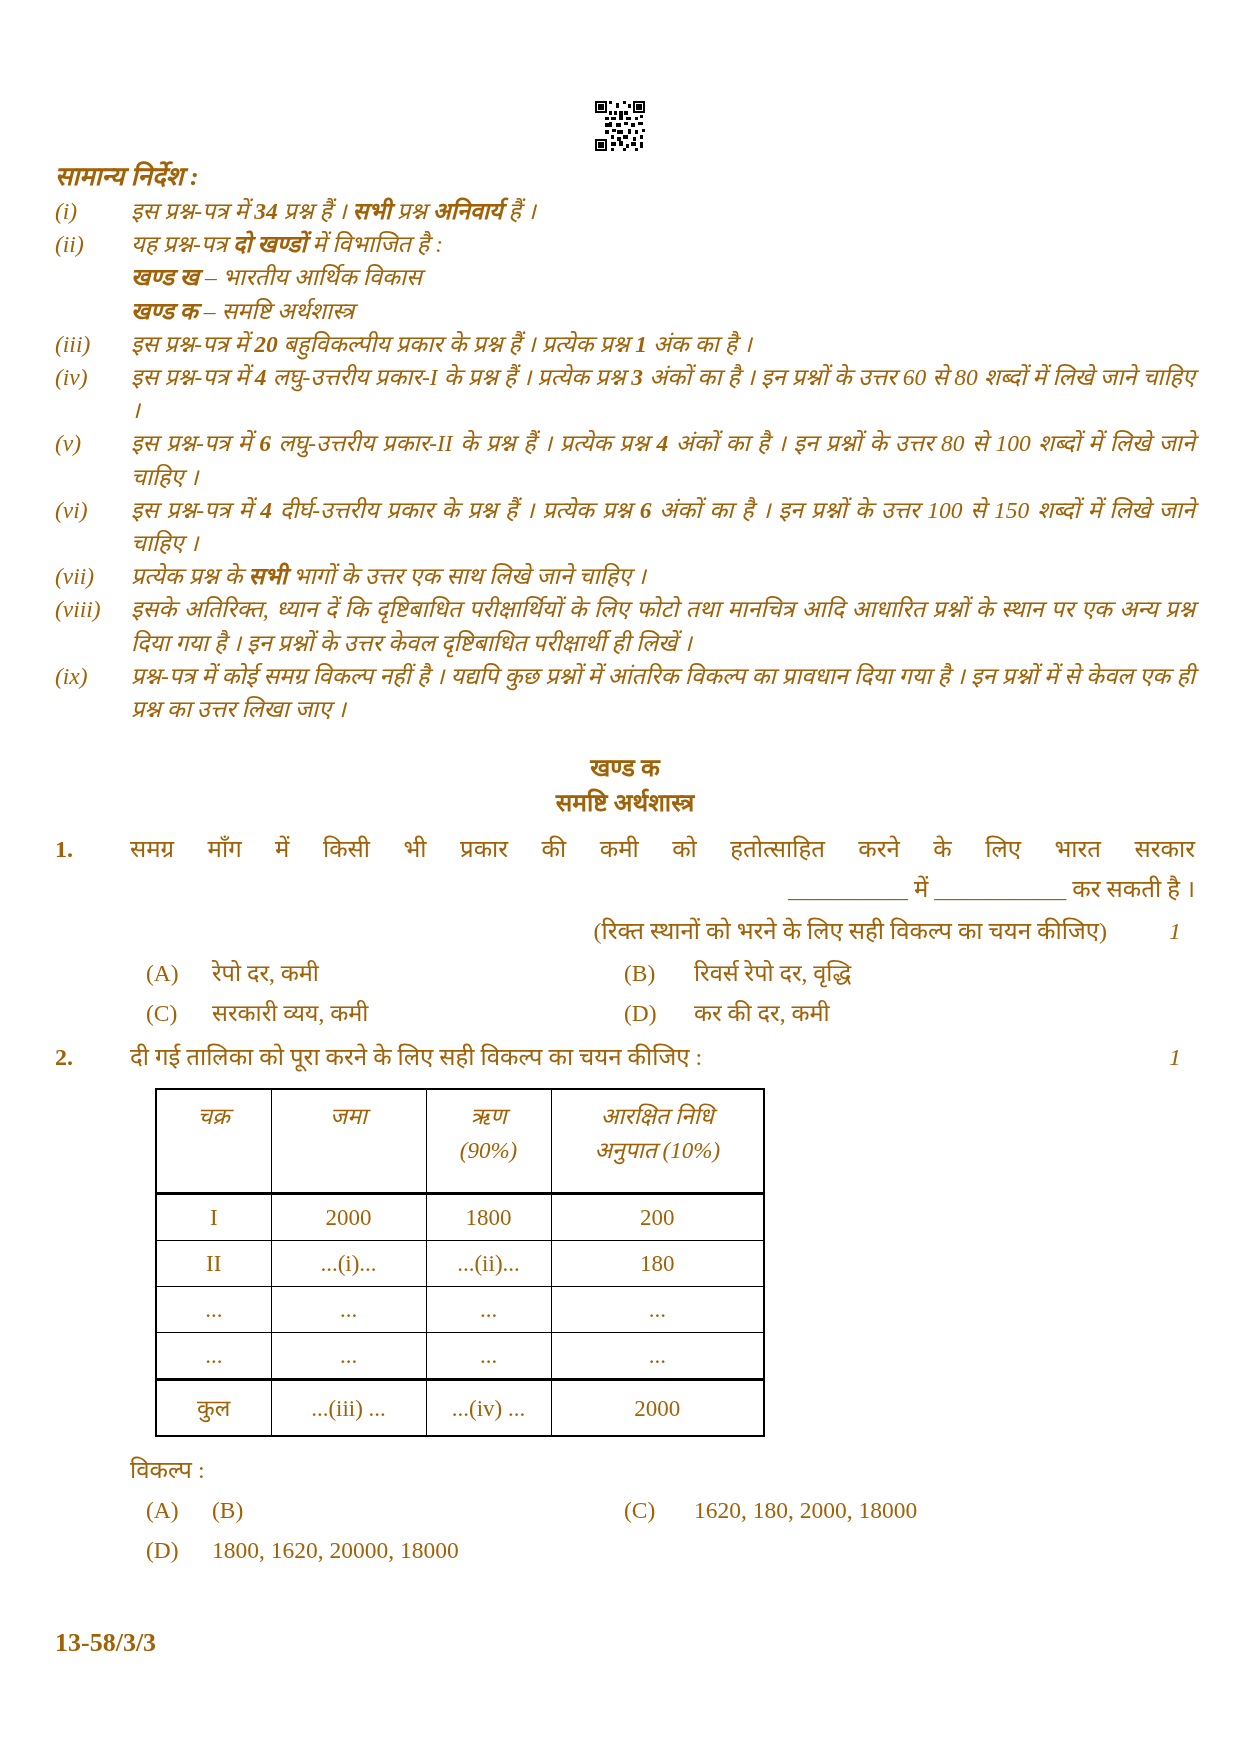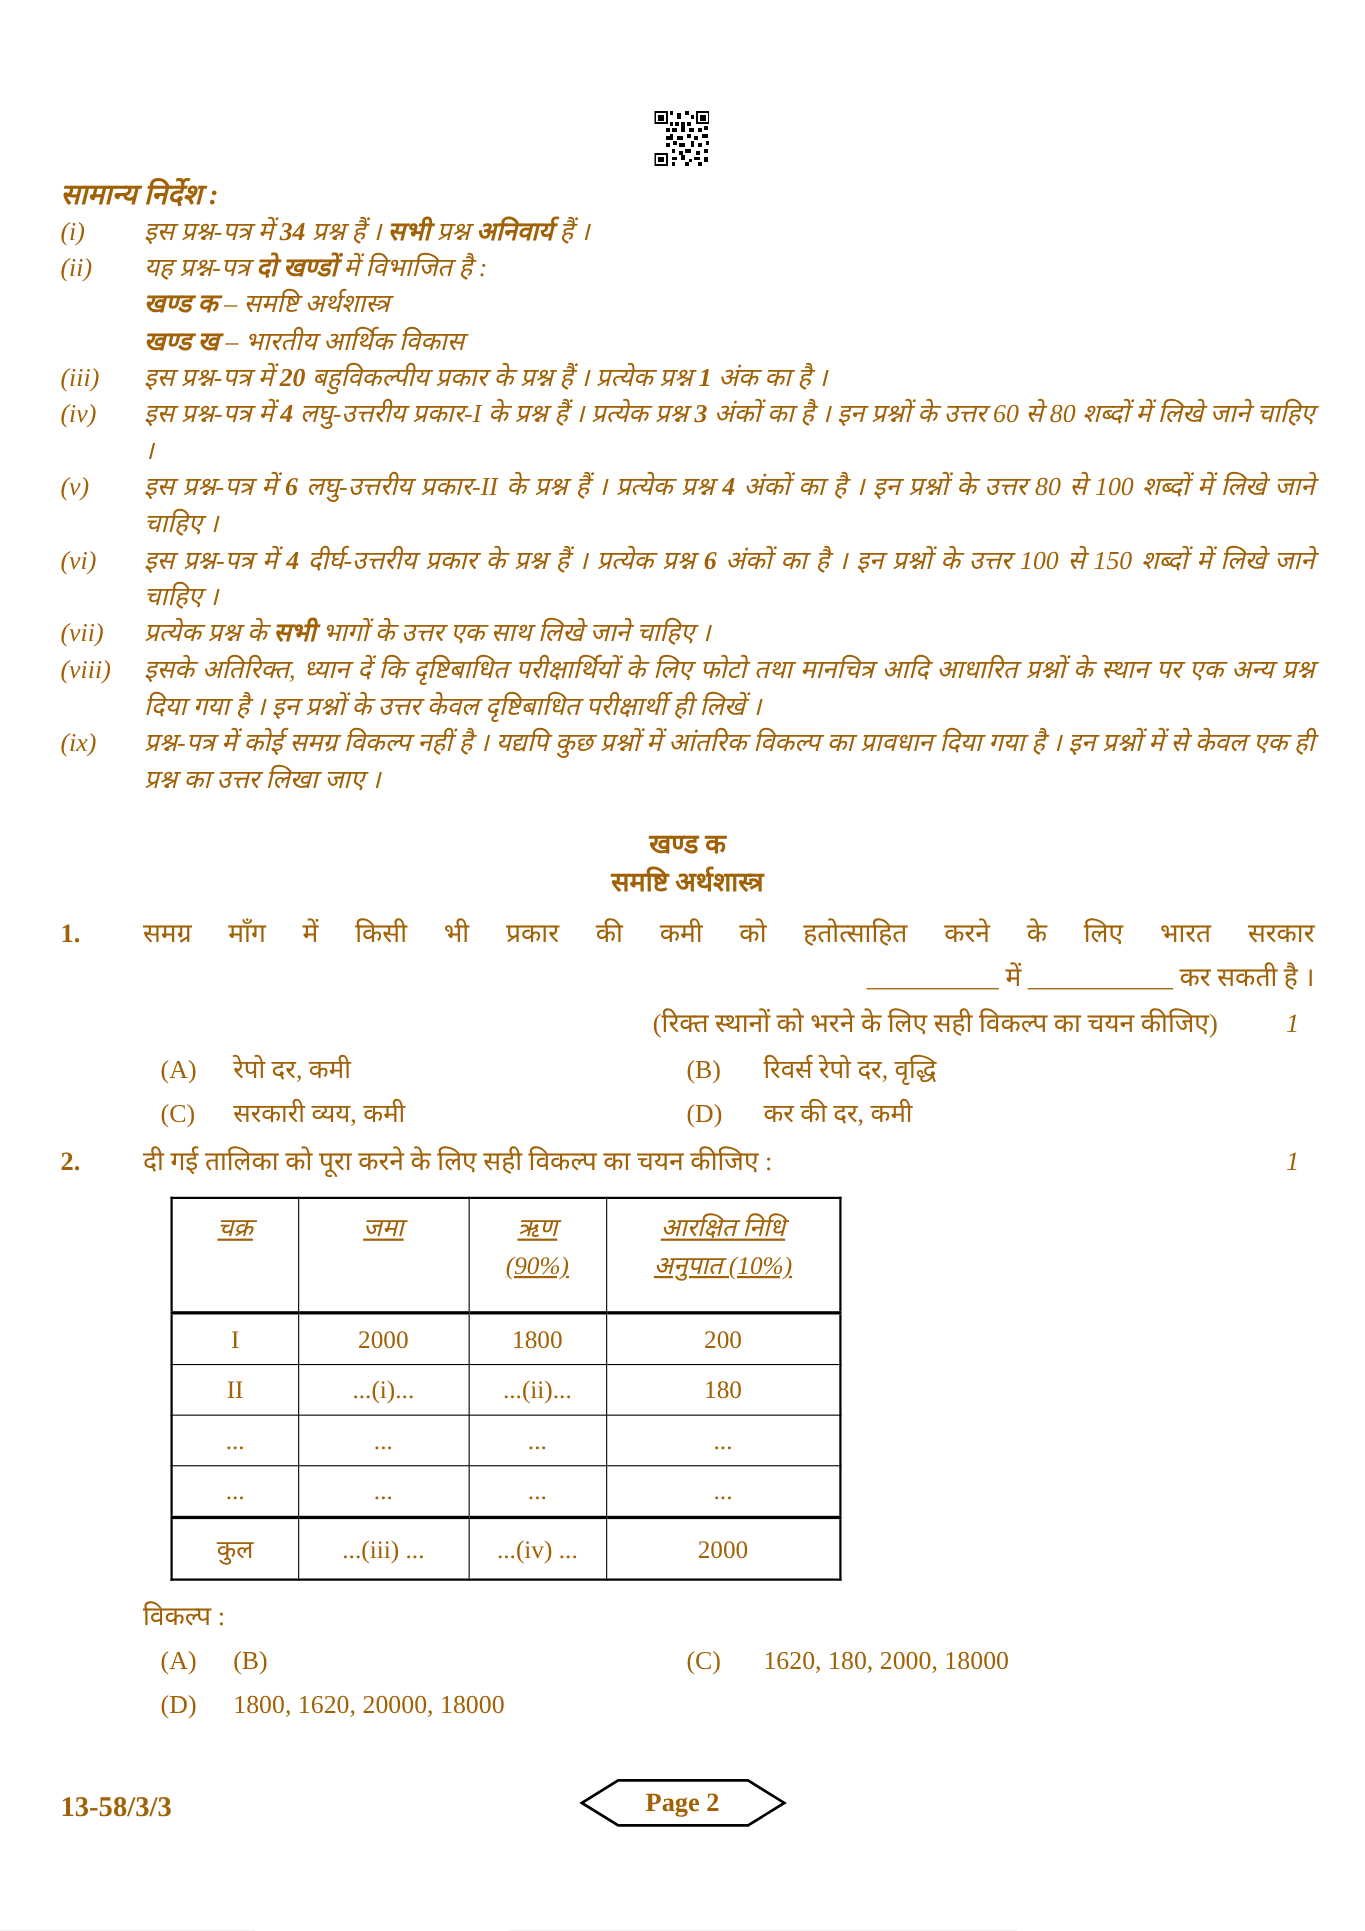--- a/index.html
+++ b/index.html
@@ -29,21 +29,21 @@
   .q-num{font-weight:700;}
   .q-body{position:relative;}
   .justify-full{text-align:justify;text-align-last:justify;font-family:Liberation Serif, serif;}
   .blank-line{line-height:43px;text-align:right;}
   .q-hint-row{position:relative;text-align:right;padding-right:88px;line-height:38px;margin-top:1px;}
   .q-marks{position:absolute;right:14px;top:0;font-style:italic;font-size:24px;font-weight:400;}
   .options-grid{display:grid;grid-template-columns:66px 412px 70px auto;margin-left:16px;row-gap:9px;margin-top:8px;font-size:23.5px;line-height:31px;}
   .opt-label,.opt-text{white-space:nowrap;}
   .dl-table{border-collapse:collapse;margin-left:25px;margin-top:12px;table-layout:fixed;border:2px solid #000;}
   .dl-table th,.dl-table td{border:1.5px solid #000;text-align:center;font-weight:400;font-size:23px;padding:0;}
-  .dl-table th{height:92px;vertical-align:top;padding-top:10px;font-style:italic;line-height:34px;border-bottom:3px solid #000;text-decoration:underline;}
+  .dl-table th{height:92px;vertical-align:top;padding-top:10px;font-style:italic;line-height:34px;border-bottom:3px solid #000;}
   .dl-table td{height:45px;vertical-align:middle;}
   .dl-table tr.total-row td{height:54px;border-top:3px solid #000;}
   .opts-label{margin-top:16px;font-size:24px;line-height:34px;}
   .footer-code{position:absolute;left:55px;top:1628px;font-size:26px;font-weight:600;}
   .page-badge{position:absolute;left:50%;transform:translateX(-50%);top:1616px;width:190px;height:46px;}
   .page-badge .badge-label{
     position:absolute;left:0;top:0;width:100%;height:100%;
     display:flex;align-items:center;justify-content:center;
     font-size:24px;font-weight:600;
   }
@@ -113,21 +113,21 @@
 
     <div class="gi-heading">सामान्य निर्देश :</div>
 
     <div id="instructions">
         <div class="inst-row">
           <div class="inst-num">(i)</div>
           <div class="inst-text"><span>इस प्रश्न-पत्र में </span><span class="b">34</span><span> प्रश्न हैं । </span><span class="b">सभी</span><span> प्रश्न </span><span class="b">अनिवार्य</span><span> हैं ।</span></div>
         </div>
         <div class="inst-row">
           <div class="inst-num">(ii)</div>
-          <div class="inst-text"><span>यह प्रश्न-पत्र </span><span class="b">दो खण्डों</span><span> में विभाजित है :</span><div class="inst-subline"><span class="b">खण्ड क</span><span> – समष्टि अर्थशास्त्र</span></div><div class="inst-subline"><span class="b">खण्ड ख</span><span> – भारतीय आर्थिक विकास</span></div></div>
+          <div class="inst-text"><span>यह प्रश्न-पत्र </span><span class="b">दो खण्डों</span><span> में विभाजित है :</span><div class="inst-subline"><span class="b">खण्ड ख</span><span> – भारतीय आर्थिक विकास</span></div><div class="inst-subline"><span class="b">खण्ड क</span><span> – समष्टि अर्थशास्त्र</span></div></div>
         </div>
         <div class="inst-row">
           <div class="inst-num">(iii)</div>
           <div class="inst-text"><span>इस प्रश्न-पत्र में </span><span class="b">20</span><span> बहुविकल्पीय प्रकार के प्रश्न हैं । प्रत्येक प्रश्न </span><span class="b">1</span><span> अंक का है ।</span></div>
         </div>
         <div class="inst-row">
           <div class="inst-num">(iv)</div>
           <div class="inst-text"><span>इस प्रश्न-पत्र में </span><span class="b">4</span><span> लघु-उत्तरीय प्रकार-I के प्रश्न हैं । प्रत्येक प्रश्न </span><span class="b">3</span><span> अंकों का है । इन प्रश्नों के उत्तर 60 से 80 शब्दों में लिखे जाने चाहिए ।</span></div>
         </div>
         <div class="inst-row">
@@ -253,20 +253,14 @@
             <div class="opt-label">(D)</div>
             <div class="opt-text">1800, 1620, 20000, 18000</div>
           </div>
       </div>
     </div>
 
   </div>
 
   <div class="footer-code">13-58/3/3</div>
 
-  <div class="page-badge">
-    <svg viewBox="0 0 190 46" width="190" height="46" aria-hidden="true">
-      <polygon points="3,23 36,2.5 154,2.5 187,23 154,43.5 36,43.5" fill="#ffffff" stroke="#000000" stroke-width="2.5"></polygon>
-    </svg>
-    <span class="badge-label">Page 2</span>
-  </div>
 
 </div>
 
 </body></html>

